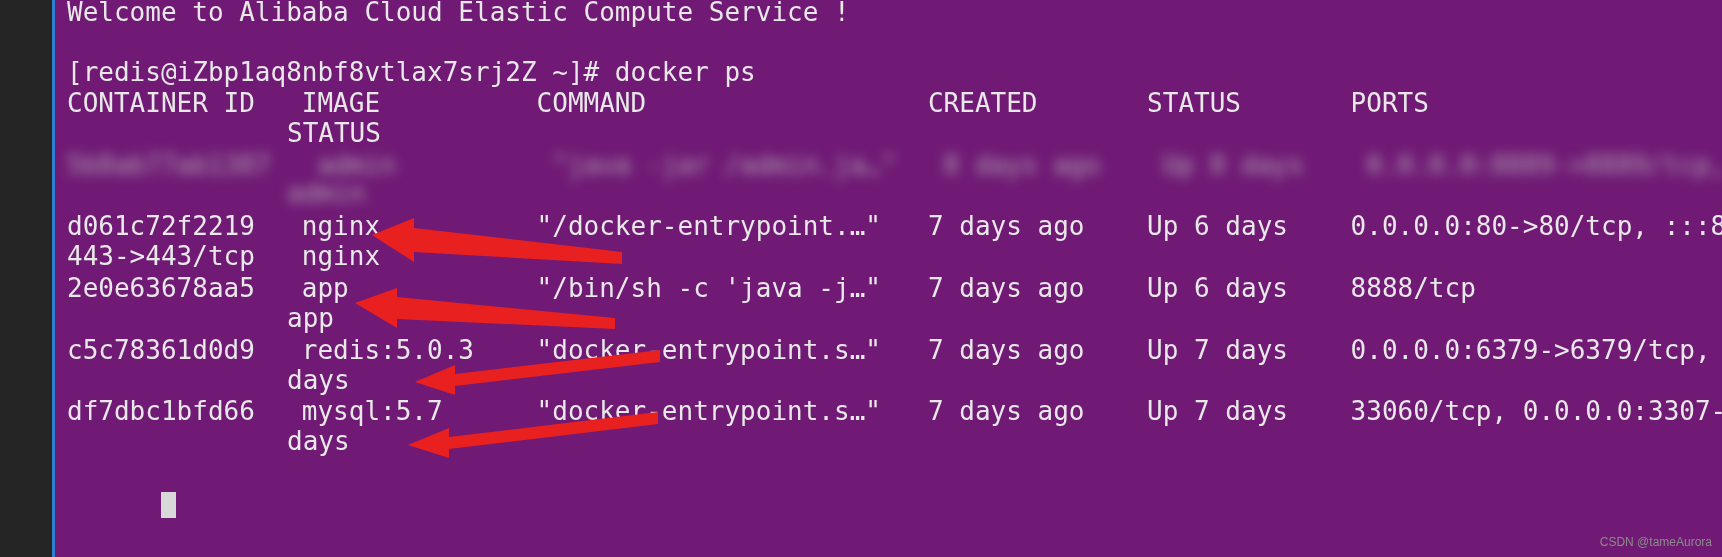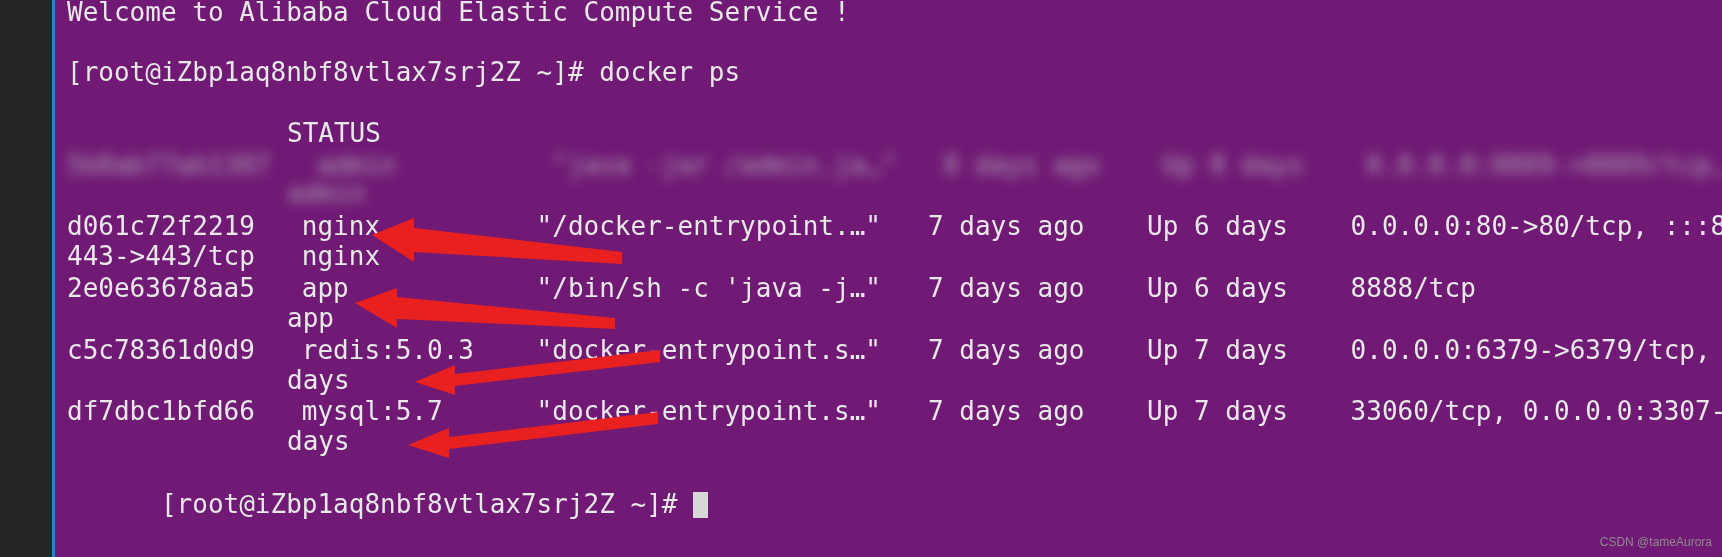--- a/index.html
+++ b/index.html
@@ -73,22 +73,23 @@
 
 <div id="screen">
 
   <div class="gutter"></div>
   <div class="blue-rule"></div>
 
   <div class="term">
 
     <div class="line" style="top:-3px;">Welcome to Alibaba Cloud Elastic Compute Service !</div>
 
-    <div class="line" style="top:57px;">[root@iZbp1aq8nbf8vtlax7srj2Z ~]# docker ps</div>
+    <div class="line" style="top:57px;">[redis@iZbp1aq8nbf8vtlax7srj2Z ~]# docker ps</div>
 
+    <div class="line" style="top:88px;">CONTAINER ID   IMAGE          COMMAND                  CREATED       STATUS       PORTS</div>
 
     <div class="line" style="top:118px; left:232px;">STATUS</div>
 
     <div class="line blurred" style="top:150px;">5b8ab77ab1387   admin          "java -jar /admin.ja…"   8 days ago    Up 8 days    0.0.0.0:8889-&gt;8889/tcp,</div>
 
     <div class="line blurred" style="top:178px; left:232px;">admin</div>
 
     <div class="line" style="top:211px;">d061c72f2219   nginx          "/docker-entrypoint.…"   7 days ago    Up 6 days    0.0.0.0:80-&gt;80/tcp, :::8</div>
 
     <div class="line" style="top:241px;">443-&gt;443/tcp   nginx</div>
@@ -99,21 +100,21 @@
 
     <div class="line" style="top:335px;">c5c78361d0d9   redis:5.0.3    "docker-entrypoint.s…"   7 days ago    Up 7 days    0.0.0.0:6379-&gt;6379/tcp,</div>
 
     <div class="line" style="top:365px; left:232px;">days</div>
 
     <div class="line" style="top:396px;">df7dbc1bfd66   mysql:5.7      "docker-entrypoint.s…"   7 days ago    Up 7 days    33060/tcp, 0.0.0.0:3307-</div>
 
     <div class="line" style="top:426px; left:232px;">days</div>
 
     <div class="line" style="top:459px;">
-      <span>[root@iZbp1aq8nbf8vtlax7srj2Z ~]# </span><span class="cursor"></span>
+      <span class="cursor"></span>
     </div>
 
   </div>
 
   <svg class="arrow" style="left:372px; top:218px;" width="250" height="48" viewBox="0 0 250 48">
     <polygon points="0,17 42,0 42,10 250,34 250,46 42,34 42,44" fill="#e82020"></polygon>
   </svg>
 
   <svg class="arrow" style="left:355px; top:288px;" width="260" height="42" viewBox="0 0 260 42">
     <polygon points="0,15 42,0 42,9 260,30 260,41 42,31 42,40" fill="#e82020"></polygon>

